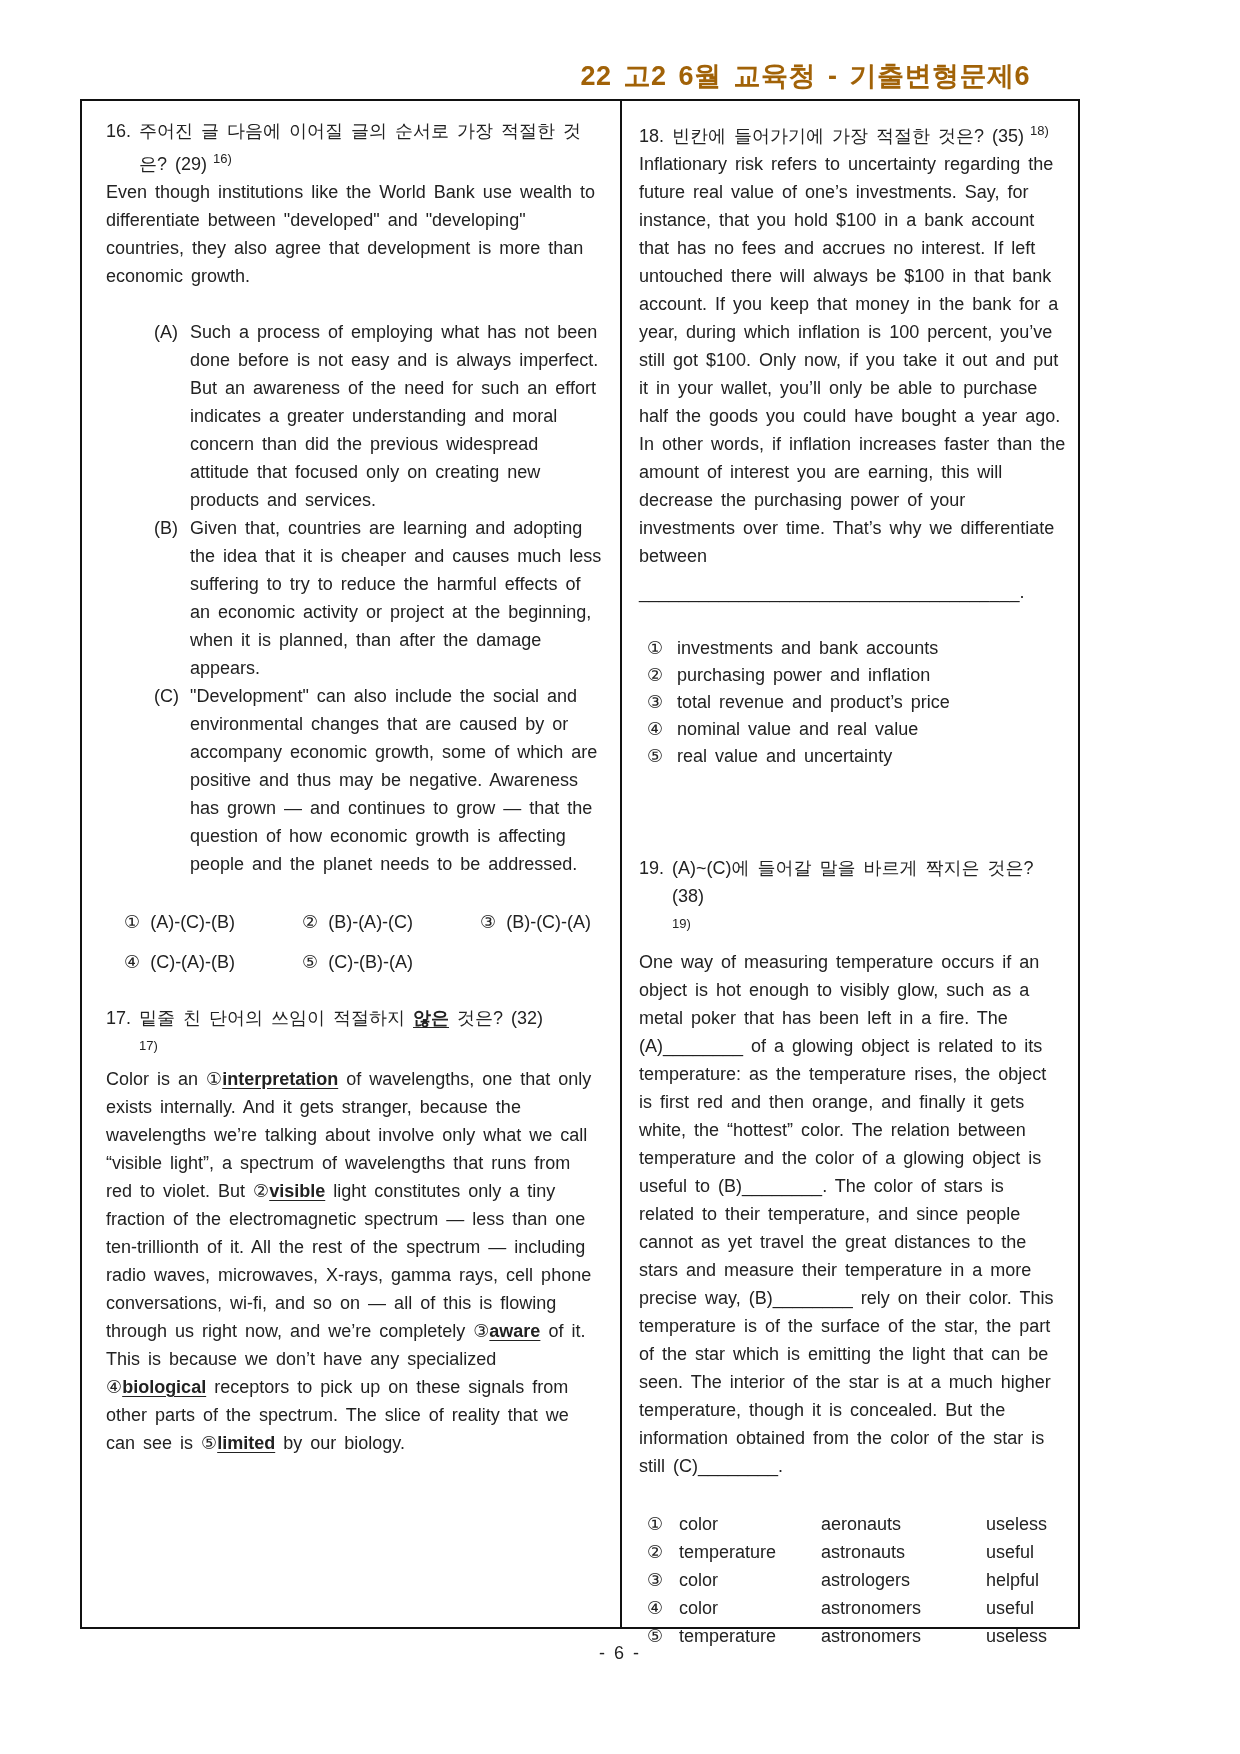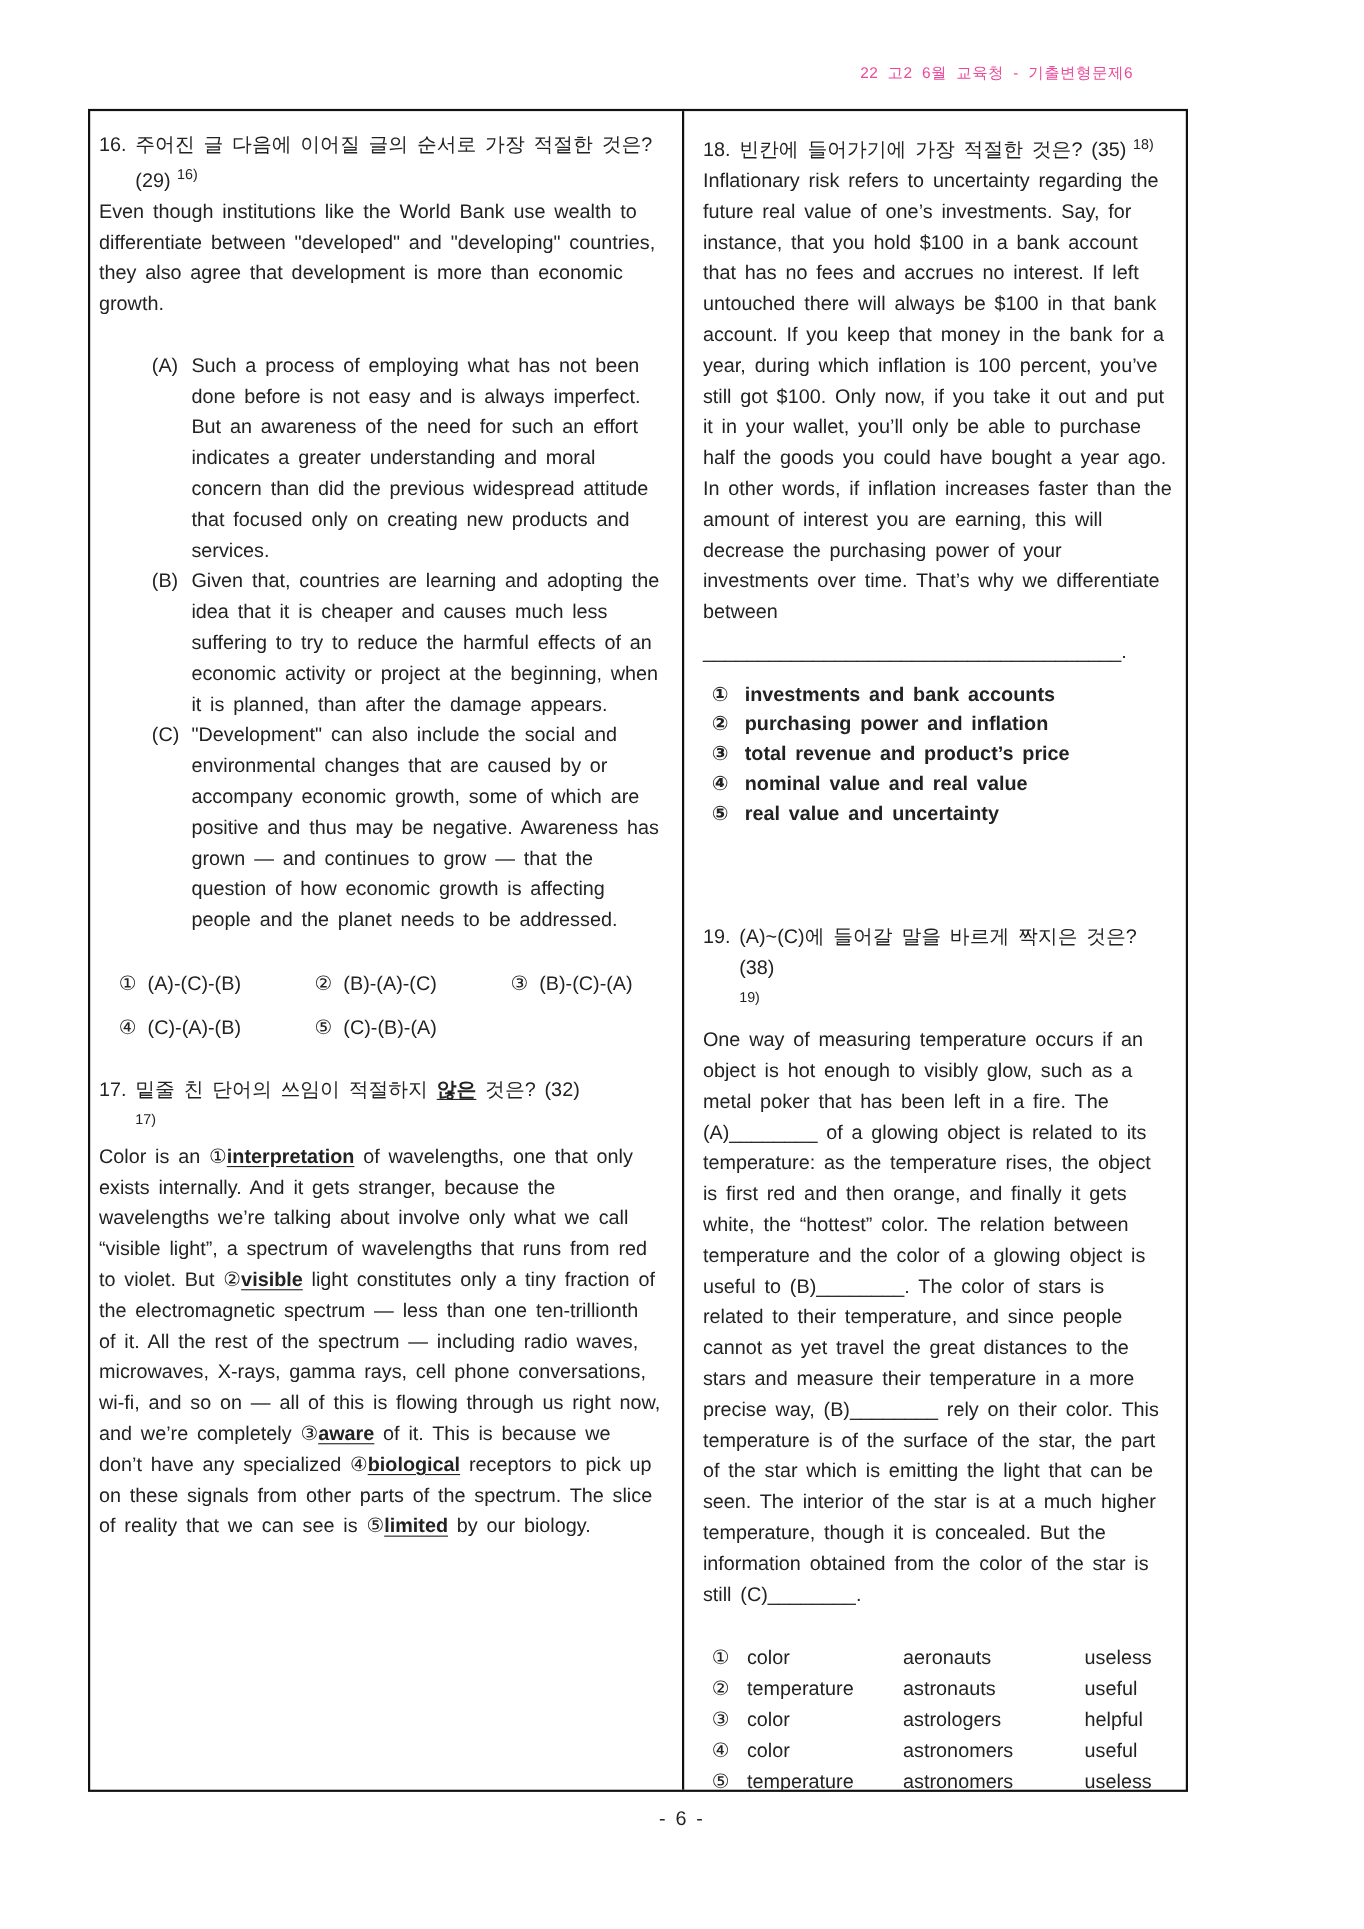--- a/index.html
+++ b/index.html
@@ -3,47 +3,47 @@
 <meta charset="utf-8">
 <style>
   html,body{margin:0;padding:0;}
   body{
     width:1240px;height:1754px;background:#ffffff;position:relative;
     font-family:"Liberation Sans","DejaVu Sans",sans-serif;
     color:#222222;
   }
   .doc-header{
     position:absolute;top:58px;right:210px;
-    font-size:14px;font-weight:normal;color:#ec4899;
+    font-size:27px;font-weight:bold;color:#a16207;
     letter-spacing:0.5px;word-spacing:4px;
   }
   .sheet{
     position:absolute;left:80px;top:99px;width:1000px;height:1530px;
     border:2px solid #111;display:flex;box-sizing:border-box;
   }
   .col{box-sizing:border-box;font-size:18px;line-height:28px;word-spacing:3px;}
   .col-left{
-    width:540px;padding:16px 18px 0 8px;border-right:2px solid #111;
+    width:540px;padding:16px 18px 0 24px;border-right:2px solid #111;
   }
   .col-right{flex:1;padding:16px 12px 0 17px;}
   .q-title{padding-left:33px;text-indent:-33px;}
   .q-num{display:inline-block;width:33px;text-indent:0;}
   .sup{font-size:13px;vertical-align:7px;word-spacing:1px;}
   .sup-inline{margin-left:6px;}
   .passage{margin:0;}
   .abc-block{margin-top:28px;}
   .abc{padding-left:36px;text-indent:-36px;margin-left:48px;}
   .abc-label{display:inline-block;width:36px;text-indent:0;}
   .bu{font-weight:bold;text-decoration:underline;text-underline-offset:3px;}
   .opt-grid3{
     display:grid;grid-template-columns:166px 166px 166px;
     row-gap:2px;margin:30px 0 0 18px;gap:12px;
   }
   .opt-grid3 .opt-marker{margin-right:10px;}
-  .opt-list{margin-top:12px;margin-left:8px;font-weight:bold;}
+  .opt-list{margin-top:29px;margin-left:8px;}
   .opt-list .opt-row{line-height:27px;}
   .opt-list .opt-marker{display:inline-block;width:30px;}
   .blank-line{margin-top:8px;letter-spacing:0;}
   .q17-block{margin-top:28px;}
   .q19-block{margin-top:84px;}
   .q19-passage{margin-top:5px;}
   .opt-table{
     display:grid;grid-template-columns:32px 142px 165px auto;
     margin:30px 0 0 8px;line-height:28px;
   }

